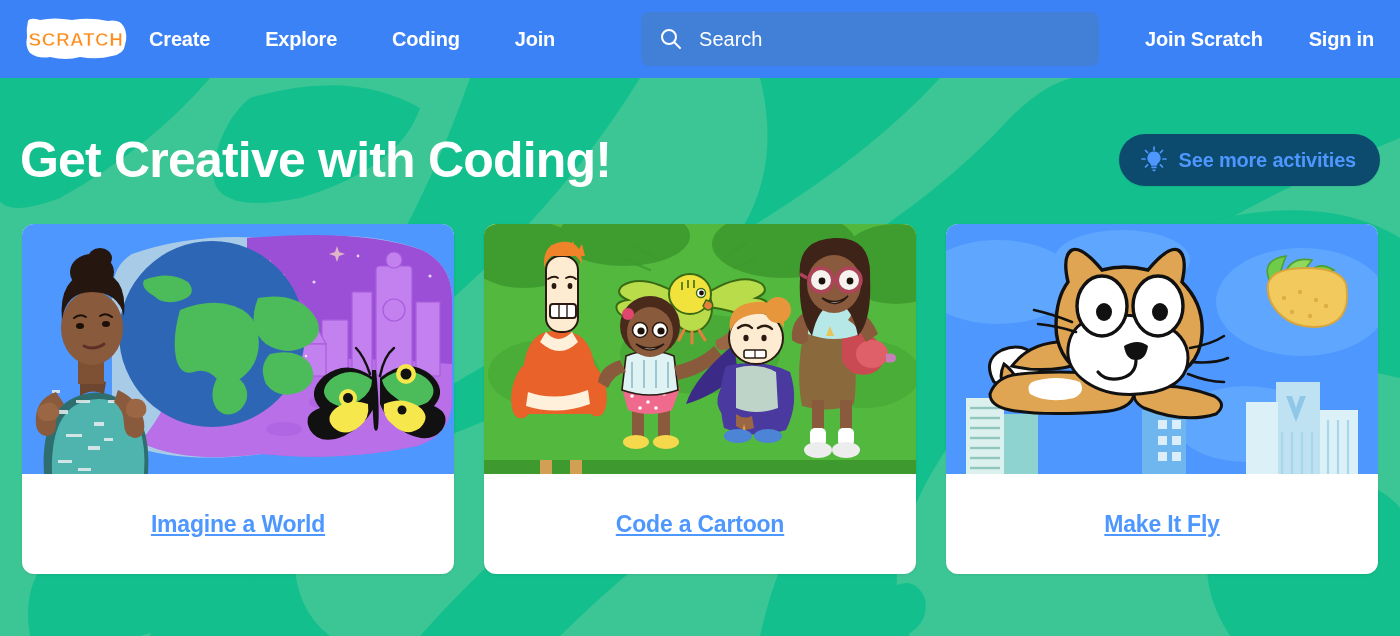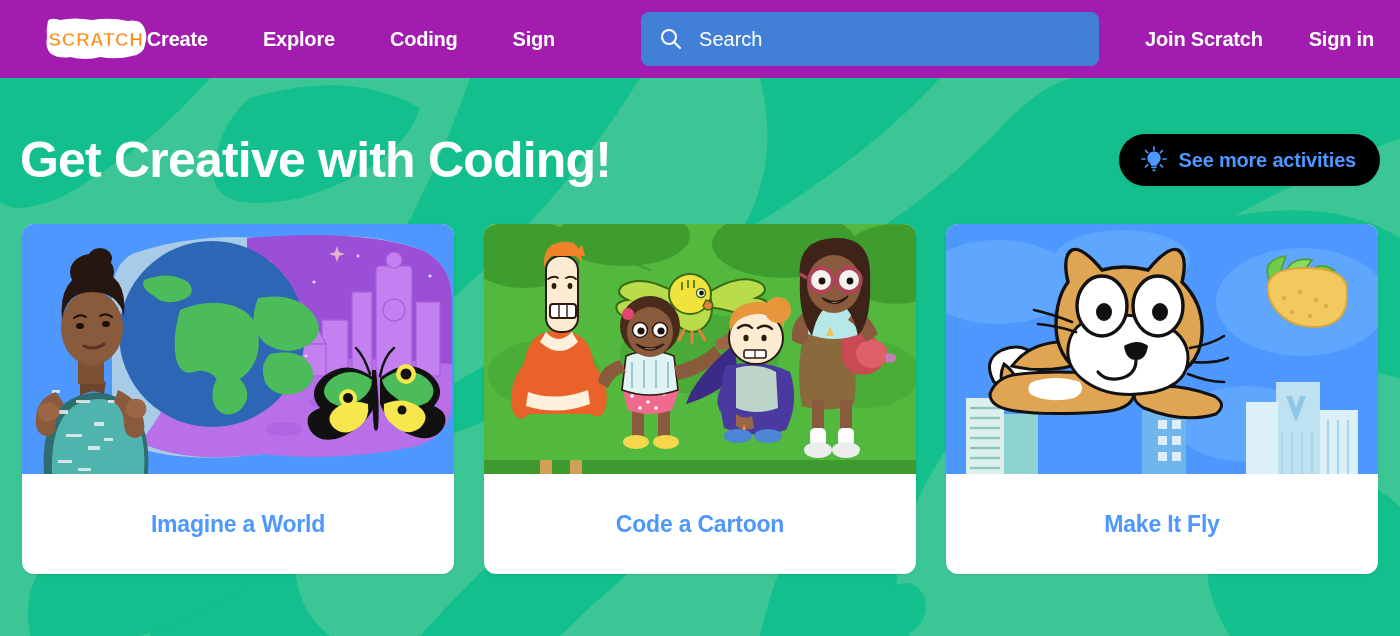--- a/index.html
+++ b/index.html
@@ -7,24 +7,23 @@
     width: 1400px; height: 636px;
     overflow: hidden;
     font-family: "Liberation Sans", sans-serif;
     background: #13BF8C;
   }
 
   
   .navbar {
     position: absolute; top: 0; left: 0;
     width: 1400px; height: 78px;
-    background: #a21caf;
+    background: #3b82f6;
     display: flex; align-items: center;
     z-index: 50;
-    padding-left: 20px;
   }
   .logo {
     margin-left: 20px;
     width: 112px; height: 44px;
     position: relative;
     display: flex; align-items: center; justify-content: center;
     cursor: pointer;
   }
   .logo svg { position: absolute; top: 0; left: 0; }
   .nav-links { display: flex; align-items: center; margin-left: 36px; gap: 13px; }
@@ -81,21 +80,21 @@
   .hero-title {
     color: #ffffff;
     font-size: 50px;
     font-weight: bold;
     letter-spacing: -0.8px;
     line-height: 1;
     white-space: nowrap;
   }
   .see-more {
     margin-left: auto;
-    background: #000000;
+    background: #0c4a6e;
     border-radius: 26px;
     height: 52px;
     padding: 0 24px 0 20px;
     display: flex; align-items: center;
     cursor: pointer;
     border: 0;
     box-shadow: 0 1px 2px rgba(0,0,0,.06);
   }
   .bulb-icon { width: 30px; height: 30px; flex: 0 0 30px; }
   .see-more-label {
@@ -124,39 +123,40 @@
   }
   .card-thumb { width: 432px; height: 250px; position: relative; overflow: hidden; }
   .card-thumb svg { display: block; }
   .card-caption {
     flex: 1;
     display: flex; align-items: center; justify-content: center;
     color: #4D97FF;
     font-size: 23px;
     font-weight: bold;
     letter-spacing: -0.2px;
+    text-decoration: underline;
   }
 </style>
 </head>
 <body>
 
 <div class="navbar">
 
   <div class="logo">
     <svg width="112" height="44" viewBox="0 0 112 44">
       <path d="M8,4 Q6,12 7,20 Q5,30 10,36 Q18,42 30,40 Q46,44 60,40 Q78,43 92,39 Q104,37 105,28 Q108,18 104,10 Q100,2 88,4 Q70,0 52,3 Q34,0 20,3 Q10,0 8,4 Z" fill="#FFFFFF"></path>
       <text x="56" y="29" text-anchor="middle" font-family="'Liberation Sans', sans-serif" font-size="19" font-weight="bold" fill="#FF8C1A" stroke="#FFFFFF" stroke-width="0.6" letter-spacing="0.5">SCRATCH</text>
     </svg>
   </div>
 
   <div class="nav-links">
     <span class="nav-link">Create</span>
     <span class="nav-link">Explore</span>
     <span class="nav-link">Coding</span>
-    <span class="nav-link">Sign</span>
+    <span class="nav-link">Join</span>
   </div>
 
   <div class="search-wrap">
     <svg class="search-icon" viewBox="0 0 24 24">
       <circle cx="10" cy="10" r="7" fill="none" stroke="#FFFFFF" stroke-width="2"></circle>
       <line x1="15" y1="15" x2="21" y2="21" stroke="#FFFFFF" stroke-width="2" stroke-linecap="round"></line>
     </svg>
     <input class="search-input" type="text" placeholder="Search" style="">
   </div>
 

